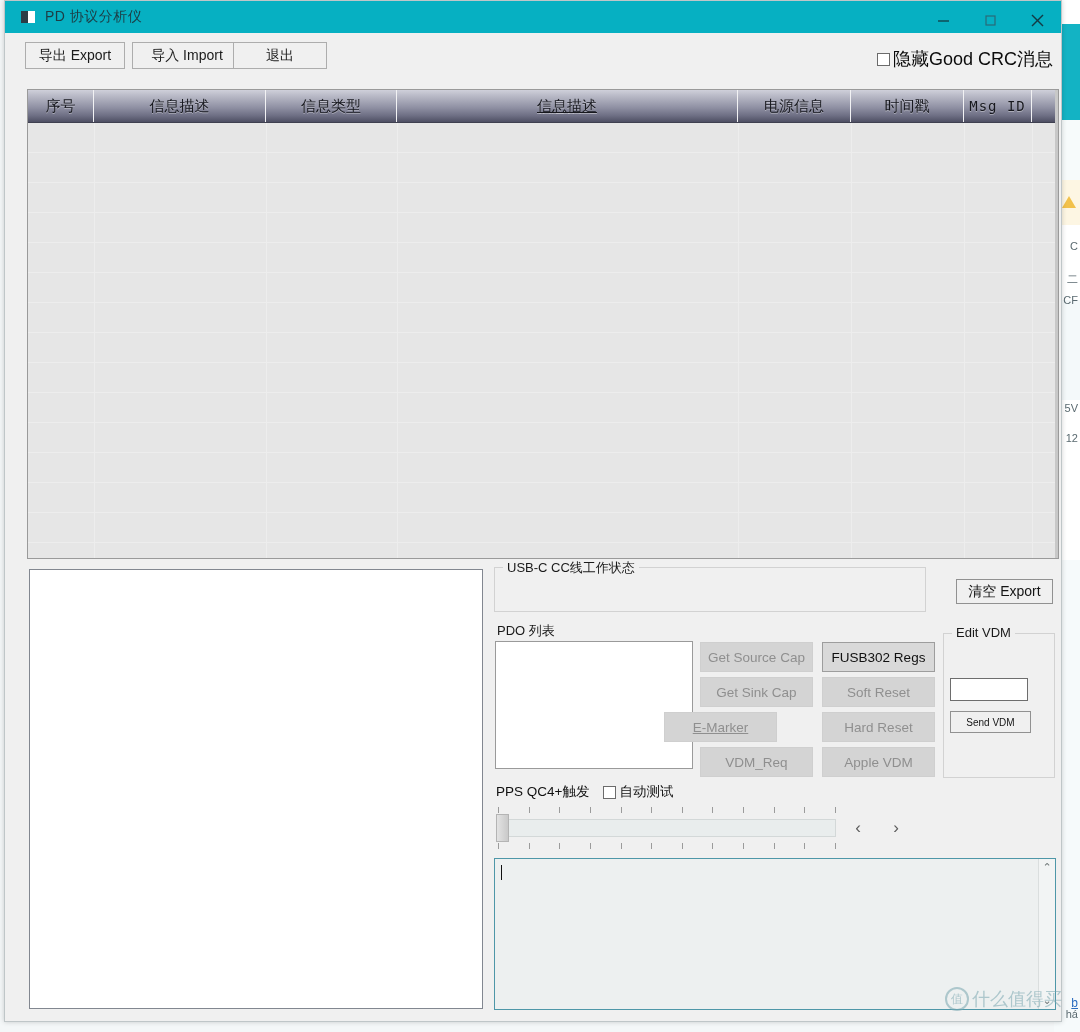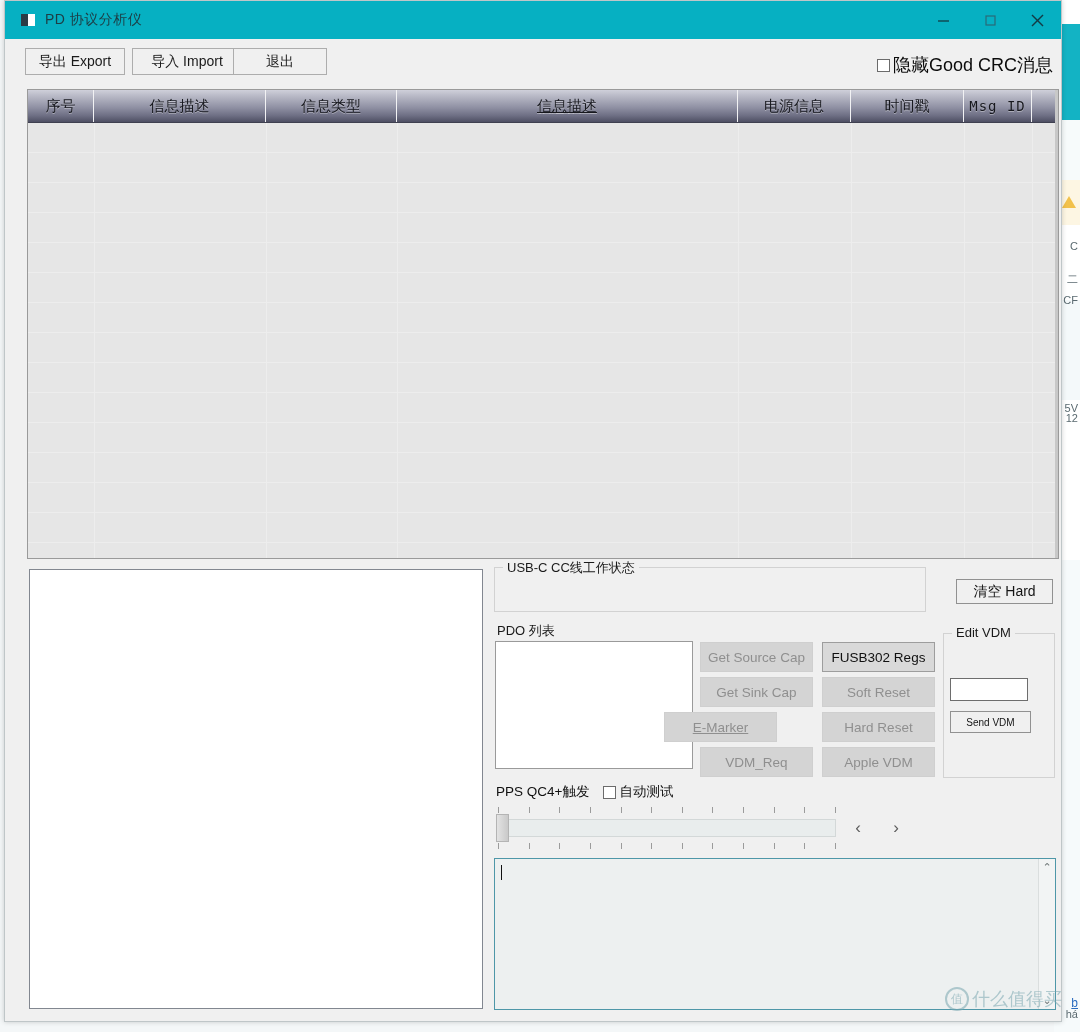--- a/index.html
+++ b/index.html
@@ -54,21 +54,21 @@
     left: 4px; top: 0;
     width: 1058px; height: 1022px;
     background: #f0f0f0;
     border: 1px solid #bfc6c8;
     box-sizing: border-box;
     box-shadow: 0 0 5px rgba(0,0,0,.18);
   }
 
   
   #titlebar {
-    height: 38px;
+    height: 32px;
     background: #06b0c2;
     position: relative;
     display: flex;
     align-items: center;
   }
   #app-icon {
     width: 14px; height: 12px;
     margin-left: 16px; margin-right: 10px;
     background: #ffffff;
     position: relative;
@@ -387,21 +387,21 @@
 </head>
 <body>
 
 <div id="desktop-bg">
   <div class="bg-col"></div>
   <div class="bg-warn-tri"></div>
   <div class="bg-sliver" style="right:2px;top:240px;">C</div>
   <div class="bg-sliver" style="right:2px;top:272px;">二</div>
   <div class="bg-sliver" style="right:2px;top:294px;">CF</div>
   <div class="bg-sliver" style="right:2px;top:402px;">5V</div>
-  <div class="bg-sliver" style="right:2px;top:412px;">12</div>
+  <div class="bg-sliver" style="right:2px;top:432px;">12</div>
   <div class="bg-sliver" style="right:2px;top:1008px;">há</div>
   <div class="bg-link">b</div>
 </div>
 
 <div id="pd-window">
 
   <div id="titlebar">
     <div id="app-icon"></div>
     <div id="app-title">PD 协议分析仪</div>
     <div class="win-btns">
@@ -483,21 +483,21 @@
 
   <div class="act-btn" style="left:695px; top:641px;text-align:right;">Get Source Cap</div>
   <div class="act-btn enabled" style="left:817px; top:641px;">FUSB302 Regs</div>
   <div class="act-btn" style="left:695px; top:676px;">Get Sink Cap</div>
   <div class="act-btn" style="left:817px; top:676px;">Soft Reset</div>
   <div class="act-btn" style="left:659px; top:711px;text-decoration:underline;">E-Marker</div>
   <div class="act-btn" style="left:817px; top:711px;">Hard Reset</div>
   <div class="act-btn" style="left:695px; top:746px;">VDM_Req</div>
   <div class="act-btn" style="left:817px; top:746px;">Apple VDM</div>
 
-  <div id="btn-clear">清空 Hard</div>
+  <div id="btn-clear">清空 Export</div>
   <div class="groupbox" id="vdm-group">
     <div class="gb-title">Edit VDM</div>
   </div>
   <div id="vdm-input"></div>
   <div id="btn-sendvdm">Send VDM</div>
 
   <div id="pps-row">
     <span>PPS QC4+触发</span>
     <span id="pps-auto">
       <span class="cbx"></span>

